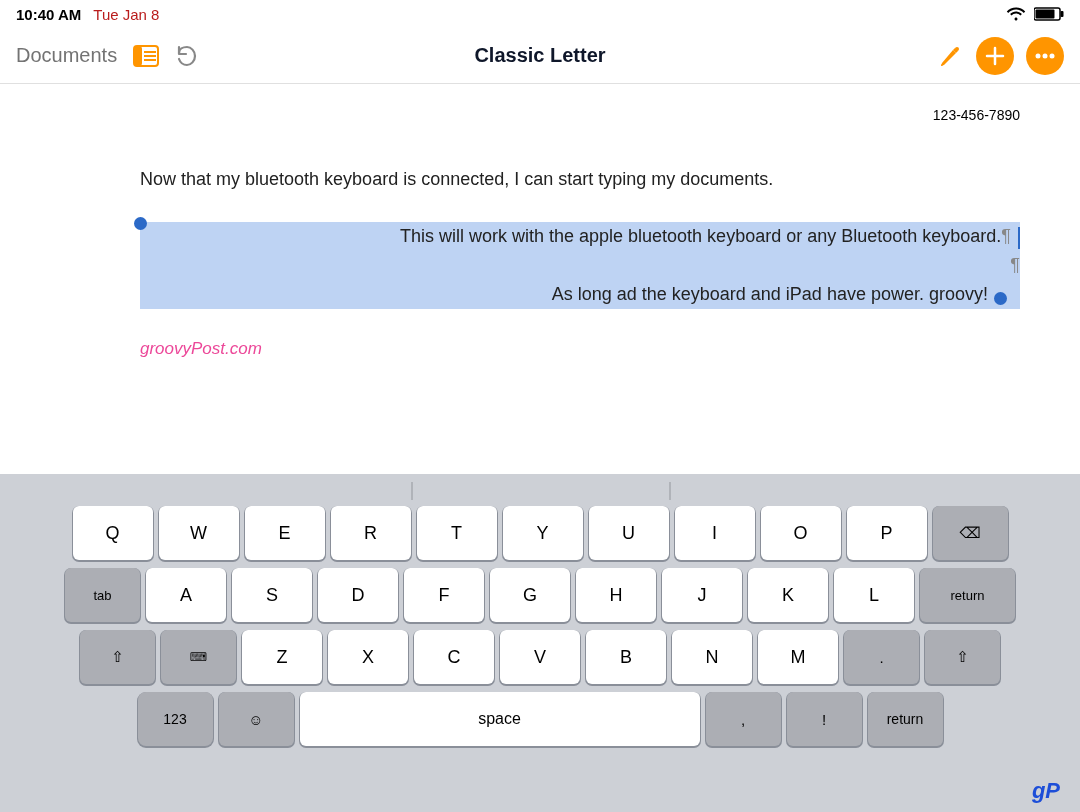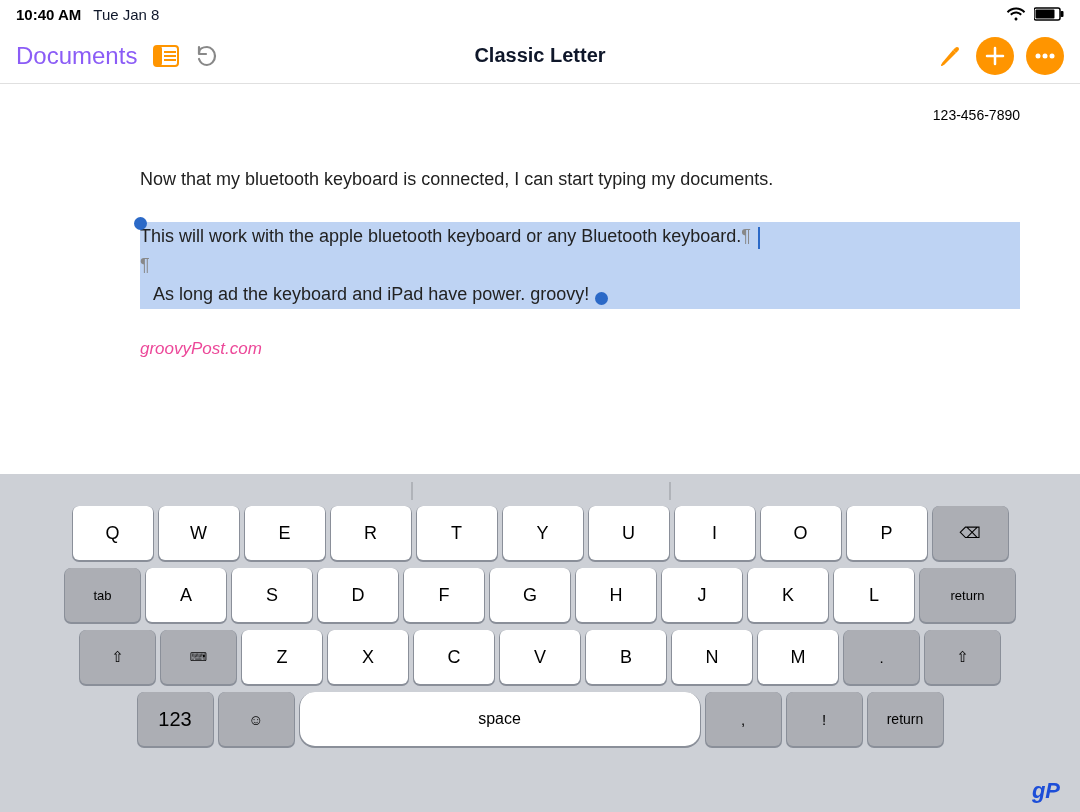--- a/index.html
+++ b/index.html
@@ -21,21 +21,21 @@
       justify-content: space-between;
       padding: 0 16px;
       font-size: 15px;
       font-weight: 600;
     }
     .status-time {
       font-weight: 700;
       color: #000;
     }
     .status-date {
-      color: #0f172a;
+      color: #b91c1c;
       font-weight: 400;
       margin-left: 8px;
     }
     .status-right {
       display: flex;
       align-items: center;
       gap: 8px;
     }
 
     
@@ -64,23 +64,23 @@
       display: flex;
       align-items: center;
       gap: 12px;
     }
     .toolbar-title {
       font-size: 20px;
       font-weight: 700;
       color: #0f172a;
     }
     .toolbar-btn-text {
-      font-size: 24px;
+      font-size: 20px;
       font-weight: 500;
-      color: #8b5cf6;
+      color: #737373;
       background: none;
       border: none;
       cursor: pointer;
     }
     .toolbar-icon-btn {
       background: none;
       border: none;
       cursor: pointer;
       color: #666;
       display: flex;
@@ -173,21 +173,20 @@
       background: #acaeb4;
       color: #000;
       font-size: 15px;
       max-width: 75px;
       min-width: 60px;
     }
     .kb-key.space {
       max-width: 400px;
       min-width: 300px;
       flex: 5;
-      border-radius: 15px;
     }
 
     
     .kb-dividers {
       display: flex;
       justify-content: center;
       gap: 0;
       margin-bottom: 6px;
       position: relative;
       height: 18px;
@@ -298,21 +297,21 @@
 <div id="document-area">
 
   <div class="doc-contact-right">
     <div>123-456-7890</div>
   </div>
 
   <div class="doc-paragraph">
     <span>Now that my bluetooth keyboard is connected, I can start typing my documents.</span>
   </div>
 
-  <div class="doc-paragraph" style="position:relative;">
+  <div class="doc-paragraph" style="position:relative;text-align:right;">
     
     <div style="position:relative; display:inline-block; width:100%;">
       
       <span style="position:absolute; left:-6px; top:-5px; width:13px; height:13px; background:#2b69c7; border-radius:50%; z-index:10;"></span>
       
       
       <div style="background:rgba(70,130,220,0.35); display:block; padding:1px 0;">
         <span>This will work with the apple bluetooth keyboard or any Bluetooth keyboard.</span><span class="pilcrow">¶</span>
         
         <span style="display:inline-block; width:2px; height:22px; background:#2b69c7; vertical-align:middle; margin-left:2px;"></span>
@@ -380,21 +379,21 @@
     <div class="kb-key">C</div>
     <div class="kb-key">V</div>
     <div class="kb-key">B</div>
     <div class="kb-key">N</div>
     <div class="kb-key">M</div>
     <div class="kb-key special">.</div>
     <div class="kb-key special wide">⇧</div>
   </div>
 
   <div class="kb-row">
-    <div class="kb-key special wide" style="font-size:20px;">123</div>
+    <div class="kb-key special wide" style="font-size:14px;border-radius:8px;">123</div>
     <div class="kb-key special">☺</div>
     <div class="kb-key space" style="font-size:16px;">space</div>
     <div class="kb-key special">,</div>
     <div class="kb-key special">!</div>
     <div class="kb-key special wide" style="font-size:14px;">return</div>
   </div>
 
   <div class="kb-watermark">gP</div>
 </div>
 

